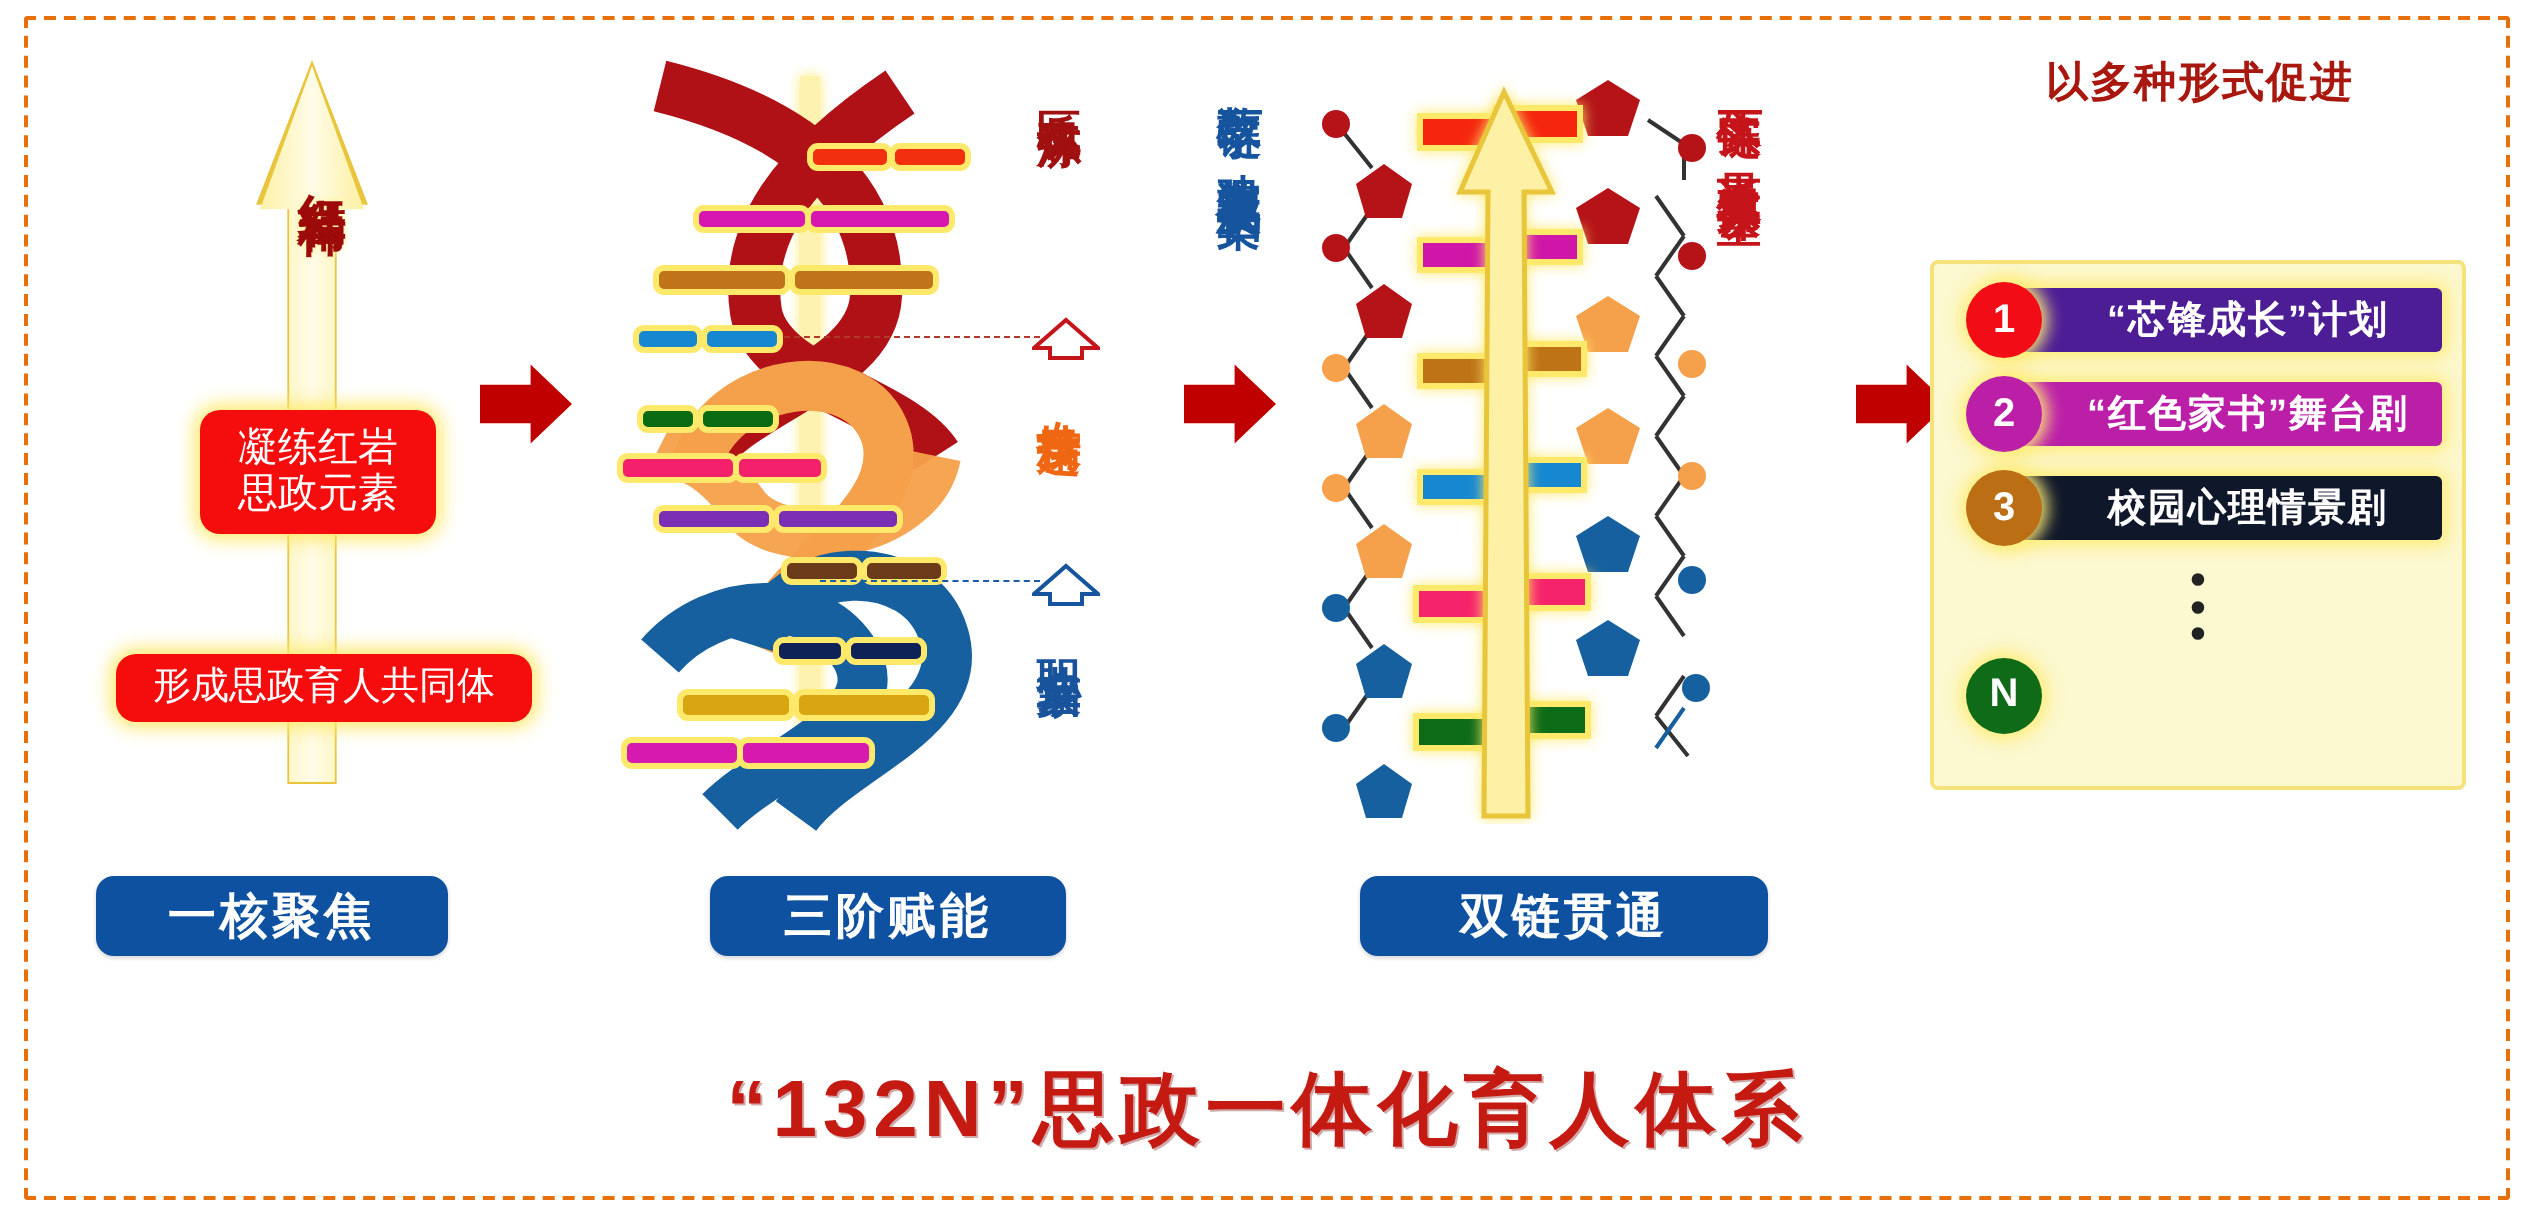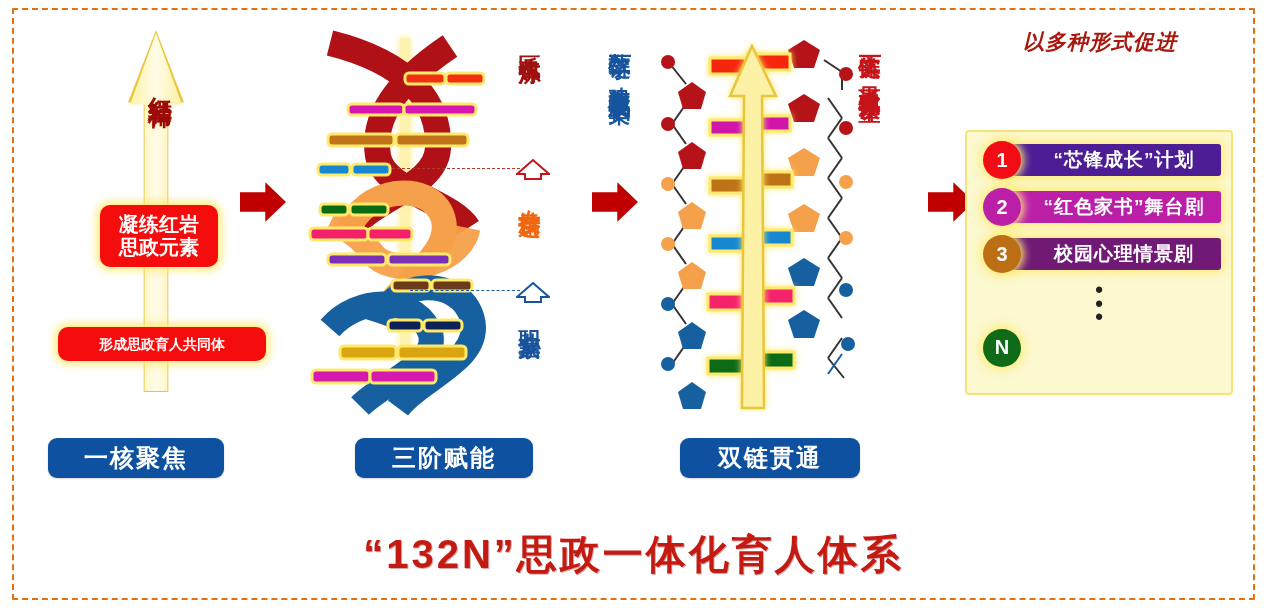--- a/index.html
+++ b/index.html
@@ -45,30 +45,30 @@
   }
   .c1-title{
     position:absolute;left:102px;top:48px;width:30px;
     color:#9c0b09;font-size:24px;
     text-shadow:0 0 3px #fff3a8;
   }
   .pill{
     position:absolute;
     background:#f50d0d;
     color:#ffffff;
-    font-weight:bold;
+    font-weight:normal;
     text-align:center;
     border-radius:10px;
     box-shadow:0 0 9px 3px rgba(255,233,106,.95);
     line-height:1.15;
     display:flex;align-items:center;justify-content:center;
   }
   .c1-p1{left:60px;top:175px;width:110px;height:58px;font-size:20px;padding:2px 4px;}
   .c1-p2{left:30px;top:247px;width:184px;height:34px;font-size:19px;}
-  .c1-p3{left:18px;top:297px;width:208px;height:34px;font-size:14px;}
+  .c1-p3{left:18px;top:297px;width:208px;height:34px;font-size:19px;}
 
   
   .tri-arrow{
     position:absolute;width:46px;height:44px;
     background:#c00000;
     clip-path:polygon(0% 28%, 55% 28%, 55% 5%, 100% 50%, 55% 95%, 55% 72%, 0% 72%);
   }
   .ta1{left:240px;top:180px;}
   .ta2{left:592px;top:180px;}
   .ta3{left:928px;top:180px;}
@@ -94,21 +94,20 @@
   .c3-lab{position:absolute;font-size:22px;}
   .c3-lab-left{left:8px;top:8px;color:#17549e;}
   .c3-lab-right{left:258px;top:8px;color:#c5151a;}
 
   
   .col4{position:absolute;left:955px;top:30px;width:290px;height:370px;}
   .c4-head{position:absolute;left:0;top:0;width:290px;text-align:center;}
   .c4-h1,.c4-h3{
     color:#a8180f;font-size:21px;font-weight:bold;letter-spacing:1px;
     line-height:1.18;
-    font-style:italic;
   }
   .c4-h2{
     font-size:25px;font-weight:bold;font-style:italic;letter-spacing:1px;
     line-height:1.2;
     background:linear-gradient(180deg,#f0c352 0%,#d99120 55%,#b9761a 100%);
     -webkit-background-clip:text;background-clip:text;
     color:transparent;
     -webkit-text-fill-color:transparent;
     text-shadow:0 1px 0 rgba(160,90,10,.25);
   }
@@ -148,21 +147,21 @@
   .blue-label{
     position:absolute;height:40px;
     background:#0d51a0;border-radius:9px;
     display:flex;align-items:center;justify-content:center;
     color:#ffffff;font-weight:bold;font-size:24px;letter-spacing:2px;
     box-shadow:0 1px 2px rgba(0,0,0,.18);
     text-align:right;
   }
   .bl1{left:48px;top:438px;width:176px;}
   .bl2{left:355px;top:438px;width:178px;}
-  .bl3{left:680px;top:438px;width:180px;}
+  .bl3{left:680px;top:438px;width:204px;}
   .bl4{left:1018px;top:438px;width:182px;}
 
   
   .main-title{
     position:absolute;left:0;top:508px;width:1267px;text-align:center;
     color:#c51a12;font-size:40px;font-weight:bold;letter-spacing:3px;
     text-shadow:1px 1px 0 rgba(120,10,5,.35);
     margin-top:19px;
   }
 </style>
@@ -353,21 +352,21 @@
         <div class="c4-bar" style="background:#4c1d95">“芯锋成长”计划</div>
         <div class="c4-badge" style="background:#f20c16">1</div>
       </div>
 
       <div class="c4-row">
         <div class="c4-bar" style="background:#bb1fa8">“红色家书”舞台剧</div>
         <div class="c4-badge" style="background:#bb1fa8">2</div>
       </div>
 
       <div class="c4-row">
-        <div class="c4-bar" style="background:#701a75">校园心理情景剧</div>
+        <div class="c4-bar" style="background:#0f172a">校园心理情景剧</div>
         <div class="c4-badge" style="background:#bb6e14">3</div>
       </div>
 
       <div class="c4-dots">
         <div>•</div>
         <div>•</div>
         <div>•</div>
       </div>
 
       <div class="c4-row">

